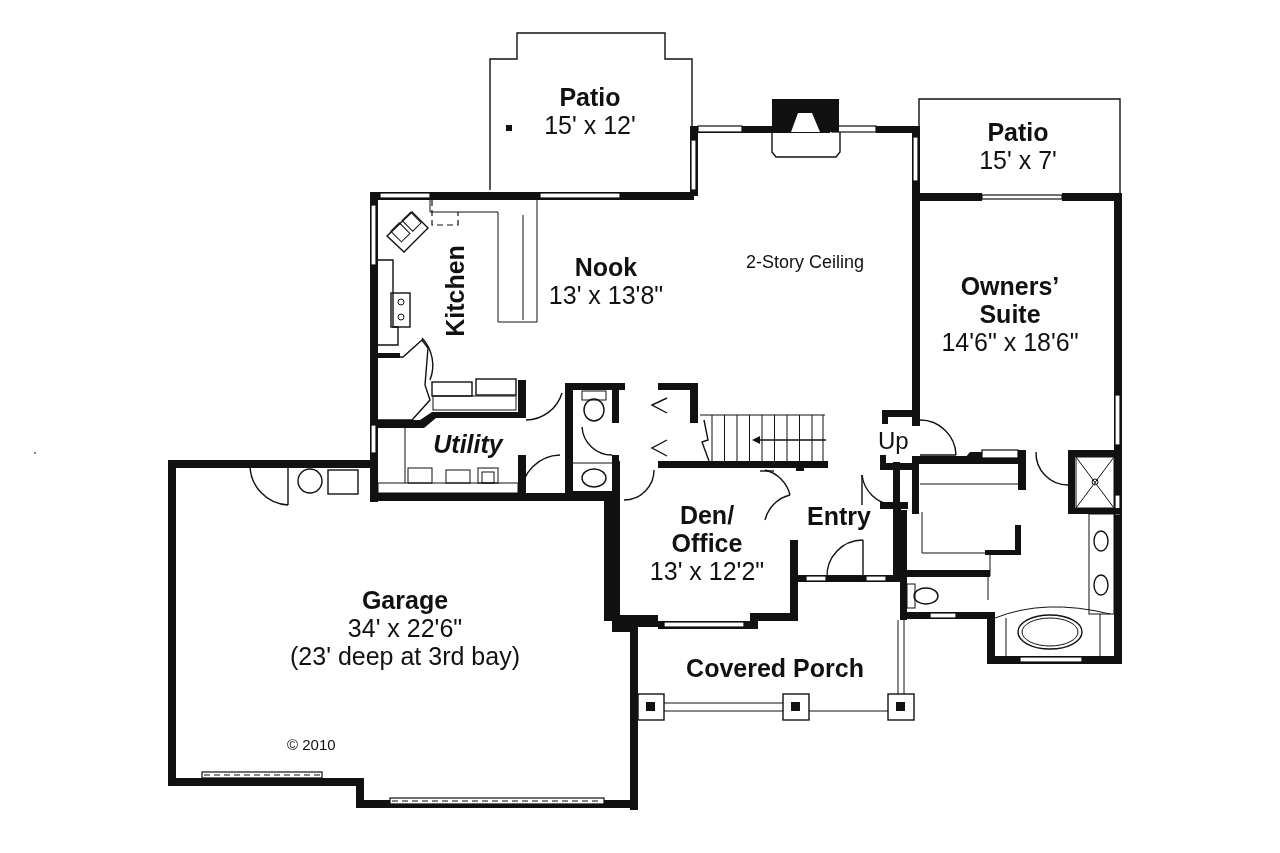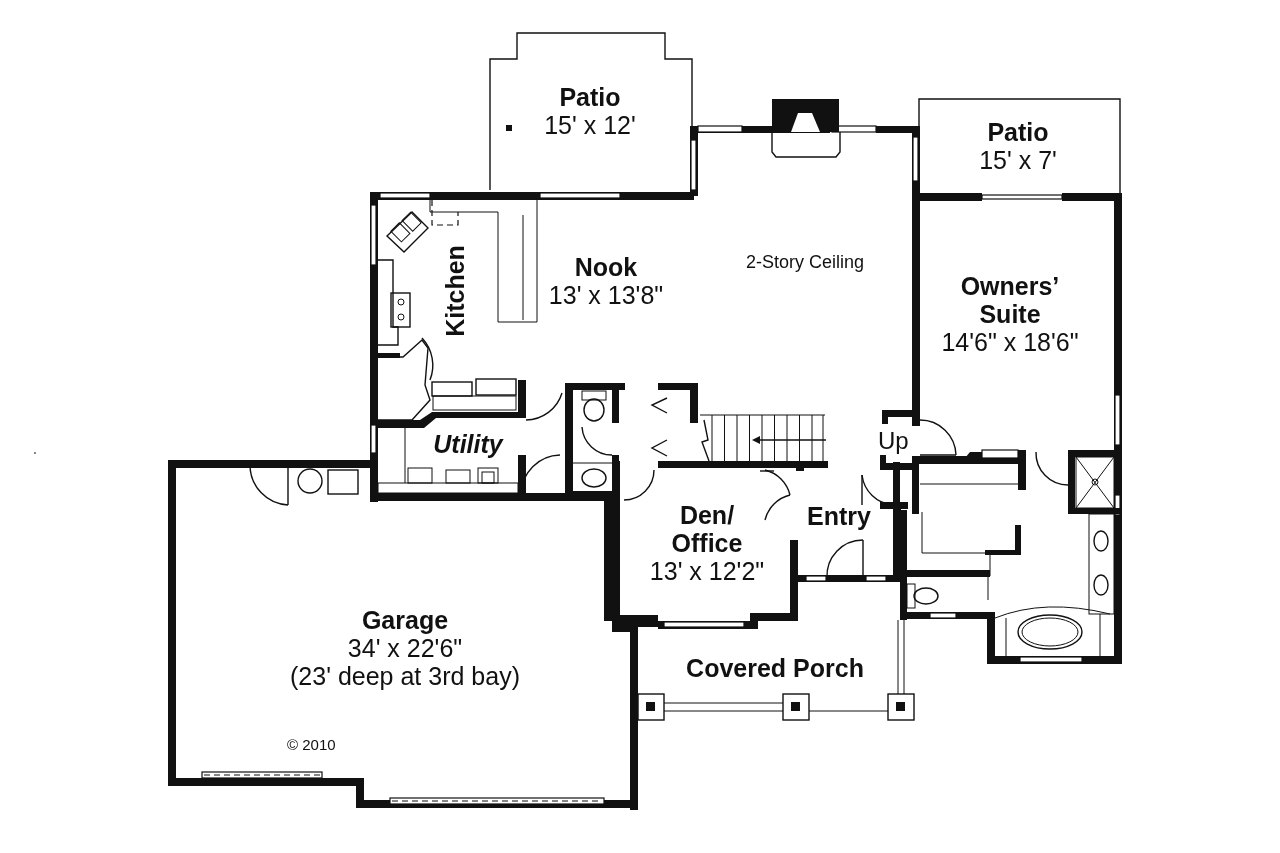--- a/index.html
+++ b/index.html
@@ -302,21 +302,21 @@
 <div class="lbl" style="left:632px; top:501px; width:150px;">
   <span class="t">Den/</span>
   <span class="t">Office</span>
   <span class="d">13' x 12'2"</span>
 </div>
 
 <div class="lbl" style="left:795px; top:502px; width:88px;">
   <span class="t">Entry</span>
 </div>
 
-<div class="lbl" style="left:250px; top:606px; width:310px;">
+<div class="lbl" style="left:250px; top:586px; width:310px;">
   <span class="t">Garage</span>
   <span class="d">34' x 22'6"</span>
   <span class="d">(23' deep at 3rd bay)</span>
 </div>
 
 <div class="lbl" style="left:660px; top:654px; width:230px;">
   <span class="t">Covered Porch</span>
 </div>
 
 <div class="up" style="left:878px; top:427px;">Up</div>

